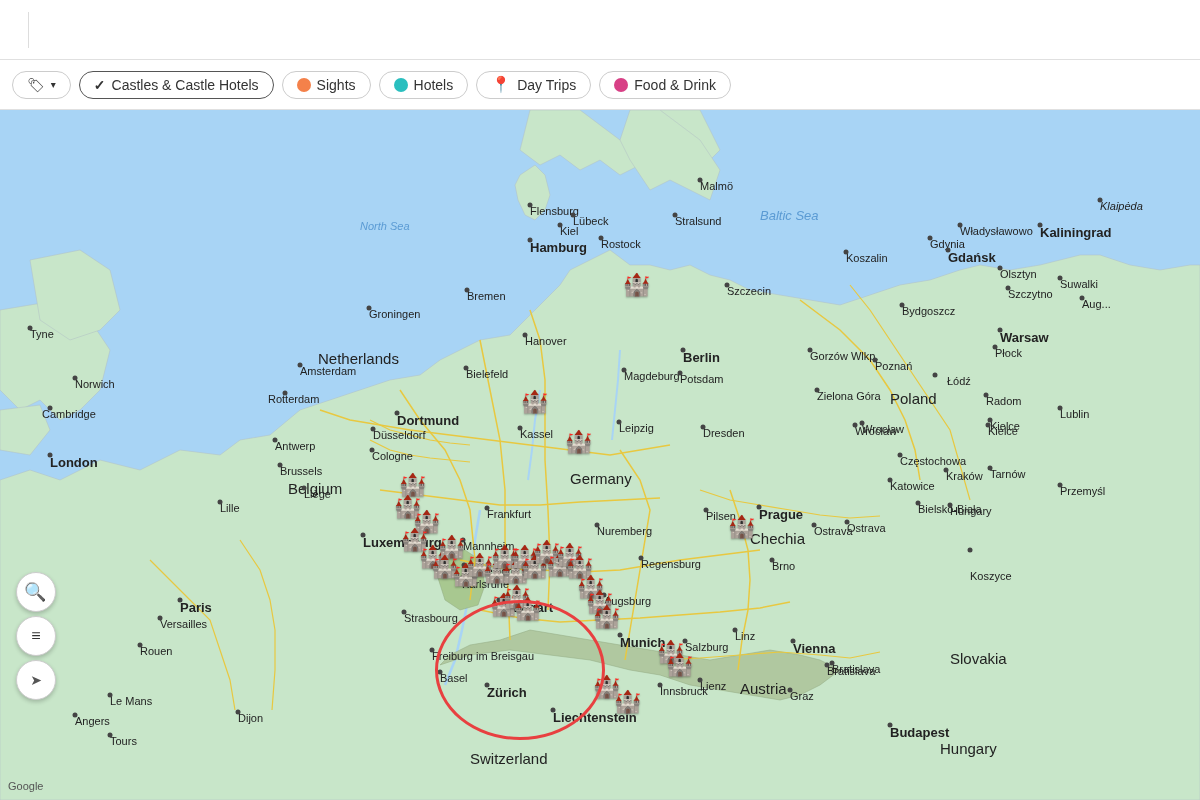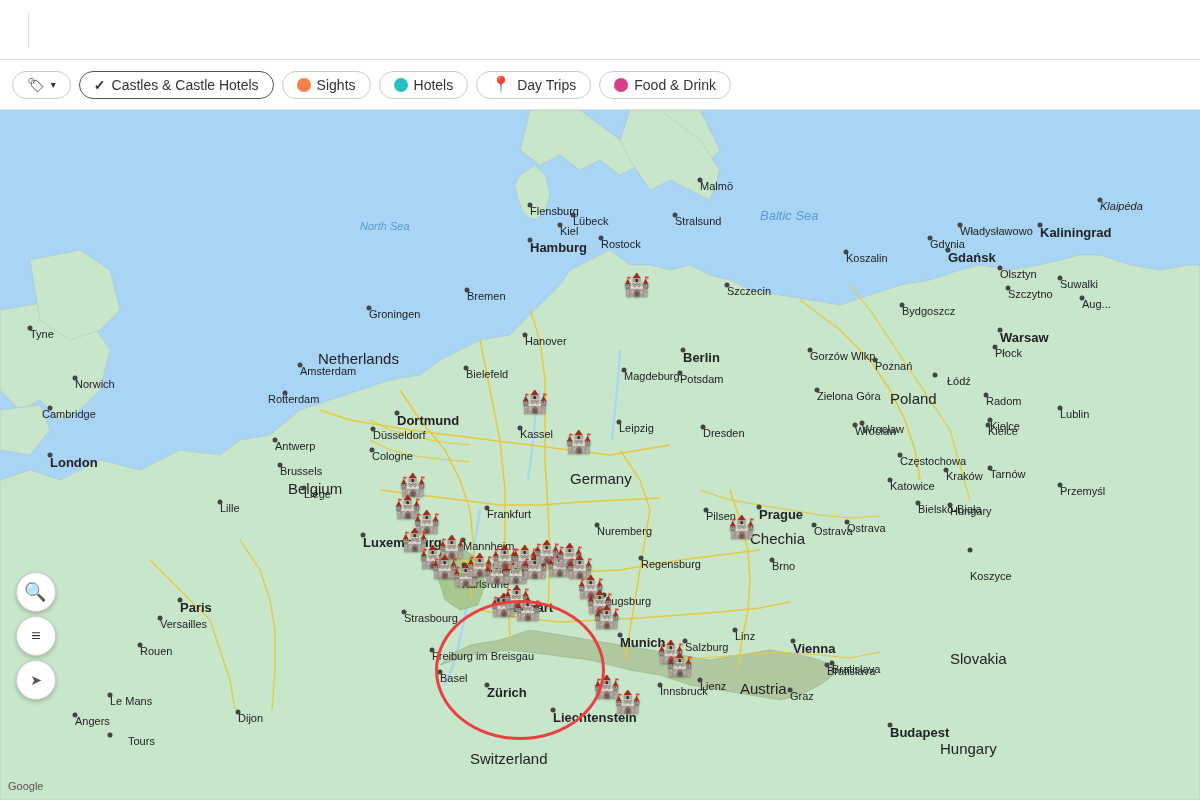--- a/index.html
+++ b/index.html
@@ -413,21 +413,21 @@
       <div class="city-label" style="left: 700px; top: 70px;">Malmö</div>
       <div class="city-dot" style="left: 700px; top: 70px;"></div>
       <div class="city-label" style="left: 530px; top: 95px;">Flensburg</div>
       <div class="city-dot" style="left: 530px; top: 95px;"></div>
       <div class="city-label" style="left: 560px; top: 115px;">Kiel</div>
       <div class="city-dot" style="left: 560px; top: 115px;"></div>
       <div class="city-label" style="left: 140px; top: 535px;">Rouen</div>
       <div class="city-dot" style="left: 140px; top: 535px;"></div>
       <div class="city-label" style="left: 110px; top: 585px;">Le Mans</div>
       <div class="city-dot" style="left: 110px; top: 585px;"></div>
-      <div class="city-label" style="left: 128px; top: 625px;">Tours</div>
+      <div class="city-label" style="left: 110px; top: 625px;">Tours</div>
       <div class="city-dot" style="left: 110px; top: 625px;"></div>
       <div class="city-label" style="left: 75px; top: 605px;">Angers</div>
       <div class="city-dot" style="left: 75px; top: 605px;"></div>
       <div class="city-label" style="left: 160px; top: 508px;">Versailles</div>
       <div class="city-dot" style="left: 160px; top: 508px;"></div>
       <div class="city-label" style="left: 238px; top: 602px;">Dijon</div>
       <div class="city-dot" style="left: 238px; top: 602px;"></div>
       <div class="city-label" style="left: 790px; top: 580px;">Graz</div>
       <div class="city-dot" style="left: 790px; top: 580px;"></div>
       <div class="city-label" style="left: 660px; top: 575px;">Innsbruck</div>

